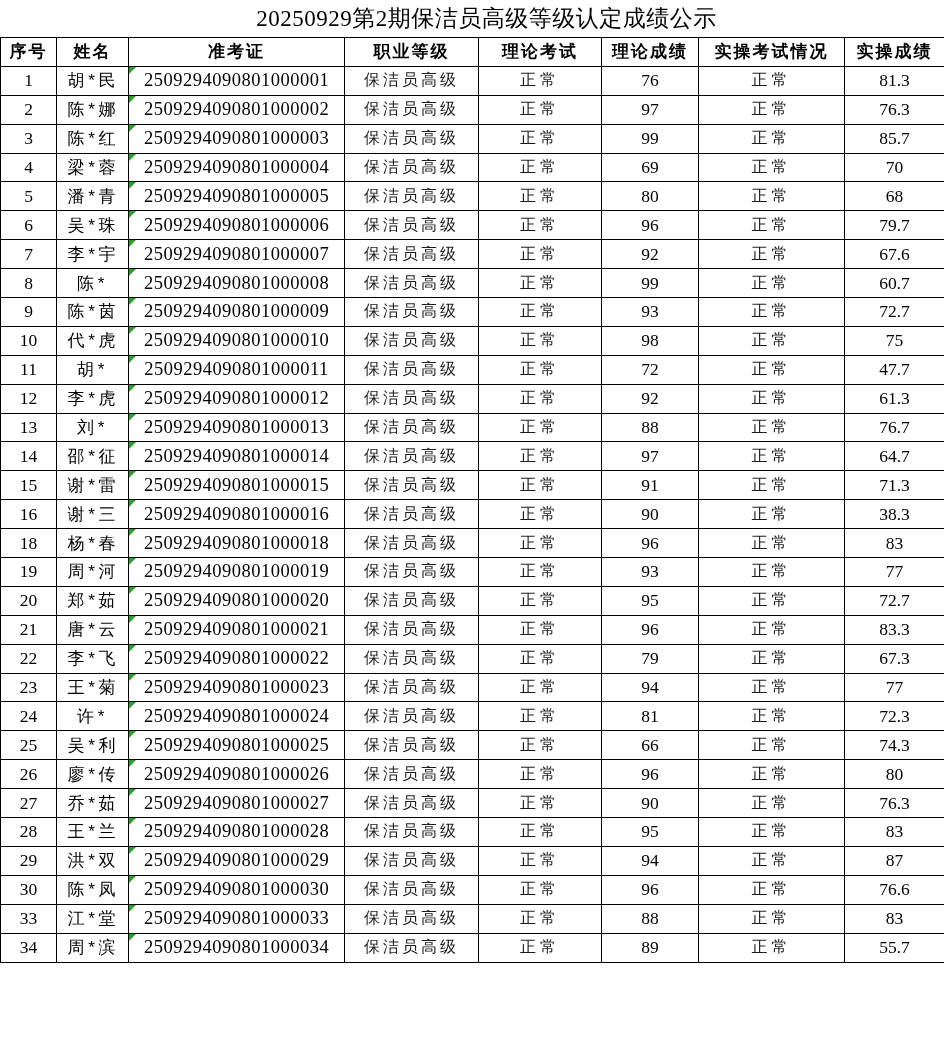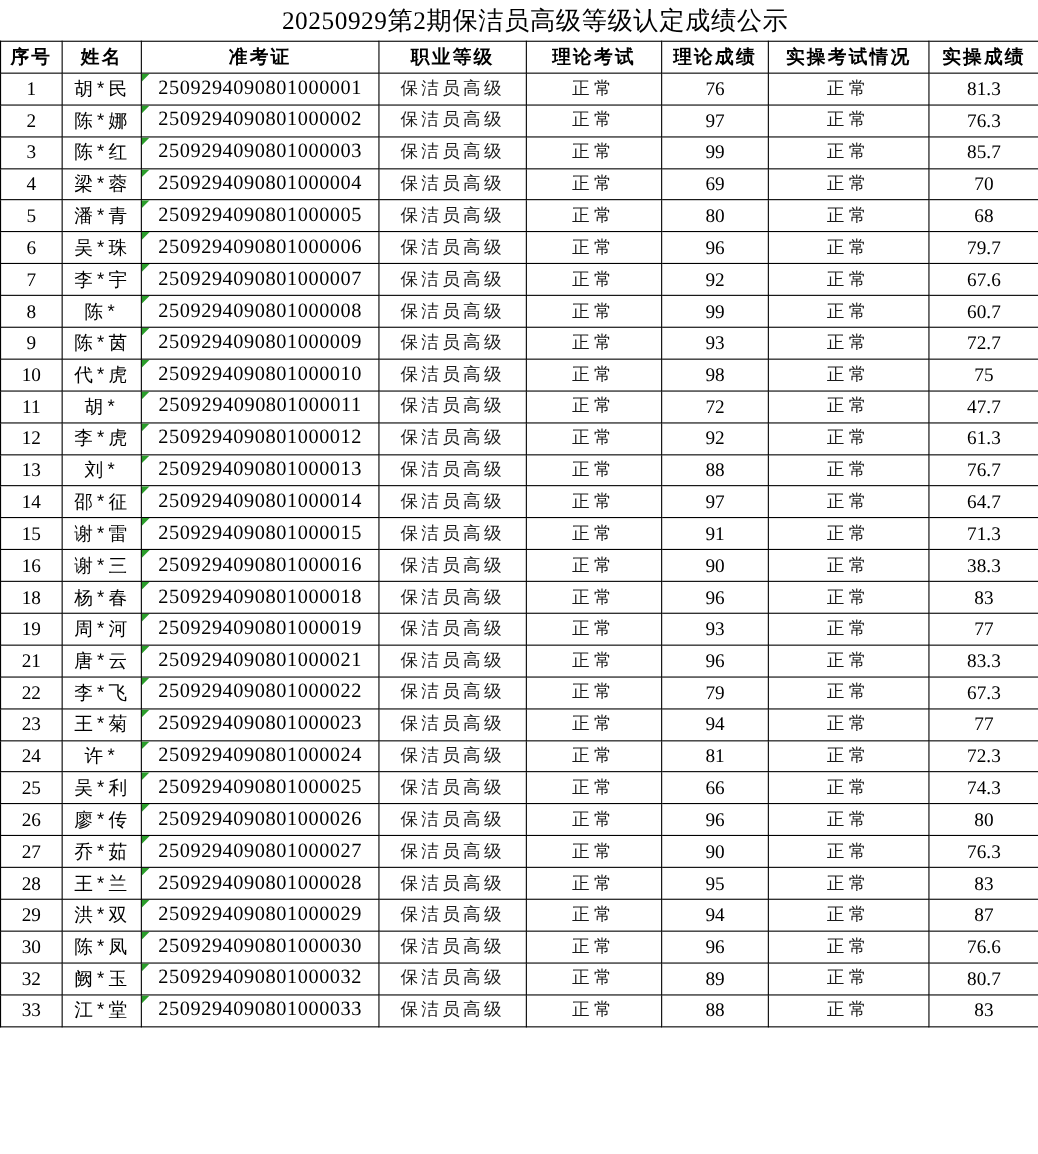--- a/index.html
+++ b/index.html
@@ -267,20 +267,30 @@
           <td class="col-no">19</td>
           <td class="col-name">周*河</td>
           <td class="col-ticket"><span class="tri"></span><span>2509294090801000019</span></td>
           <td class="col-level">保洁员高级</td>
           <td class="col-theory_status">正常</td>
           <td class="col-theory_score">93</td>
           <td class="col-practical_status">正常</td>
           <td class="col-practical_score">77</td>
         </tr>
         <tr>
+          <td class="col-no">20</td>
+          <td class="col-name">郑*茹</td>
+          <td class="col-ticket"><span class="tri"></span><span>2509294090801000020</span></td>
+          <td class="col-level">保洁员高级</td>
+          <td class="col-theory_status">正常</td>
+          <td class="col-theory_score">95</td>
+          <td class="col-practical_status">正常</td>
+          <td class="col-practical_score">72.7</td>
+        </tr>
+        <tr>
           <td class="col-no">21</td>
           <td class="col-name">唐*云</td>
           <td class="col-ticket"><span class="tri"></span><span>2509294090801000021</span></td>
           <td class="col-level">保洁员高级</td>
           <td class="col-theory_status">正常</td>
           <td class="col-theory_score">96</td>
           <td class="col-practical_status">正常</td>
           <td class="col-practical_score">83.3</td>
         </tr>
         <tr>
@@ -367,34 +377,34 @@
           <td class="col-no">30</td>
           <td class="col-name">陈*凤</td>
           <td class="col-ticket"><span class="tri"></span><span>2509294090801000030</span></td>
           <td class="col-level">保洁员高级</td>
           <td class="col-theory_status">正常</td>
           <td class="col-theory_score">96</td>
           <td class="col-practical_status">正常</td>
           <td class="col-practical_score">76.6</td>
         </tr>
         <tr>
-          <td class="col-no">32</td>
-          <td class="col-name">阙*玉</td>
-          <td class="col-ticket"><span class="tri"></span><span>2509294090801000032</span></td>
-          <td class="col-level">保洁员高级</td>
-          <td class="col-theory_status">正常</td>
-          <td class="col-theory_score">89</td>
-          <td class="col-practical_status">正常</td>
-          <td class="col-practical_score">80.7</td>
-        </tr>
-        <tr>
           <td class="col-no">33</td>
           <td class="col-name">江*堂</td>
           <td class="col-ticket"><span class="tri"></span><span>2509294090801000033</span></td>
           <td class="col-level">保洁员高级</td>
           <td class="col-theory_status">正常</td>
           <td class="col-theory_score">88</td>
           <td class="col-practical_status">正常</td>
           <td class="col-practical_score">83</td>
+        </tr>
+        <tr>
+          <td class="col-no">34</td>
+          <td class="col-name">周*滨</td>
+          <td class="col-ticket"><span class="tri"></span><span>2509294090801000034</span></td>
+          <td class="col-level">保洁员高级</td>
+          <td class="col-theory_status">正常</td>
+          <td class="col-theory_score">89</td>
+          <td class="col-practical_status">正常</td>
+          <td class="col-practical_score">55.7</td>
         </tr>
       </tbody>
   </table>
 </div>
 
 </body></html>

